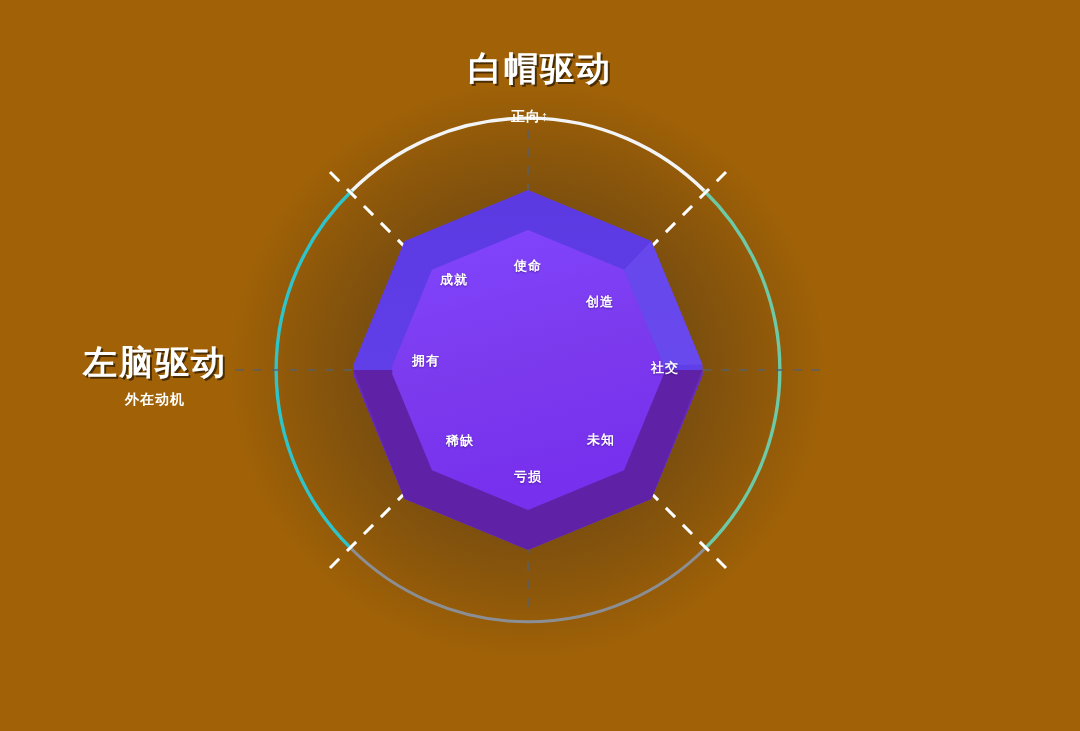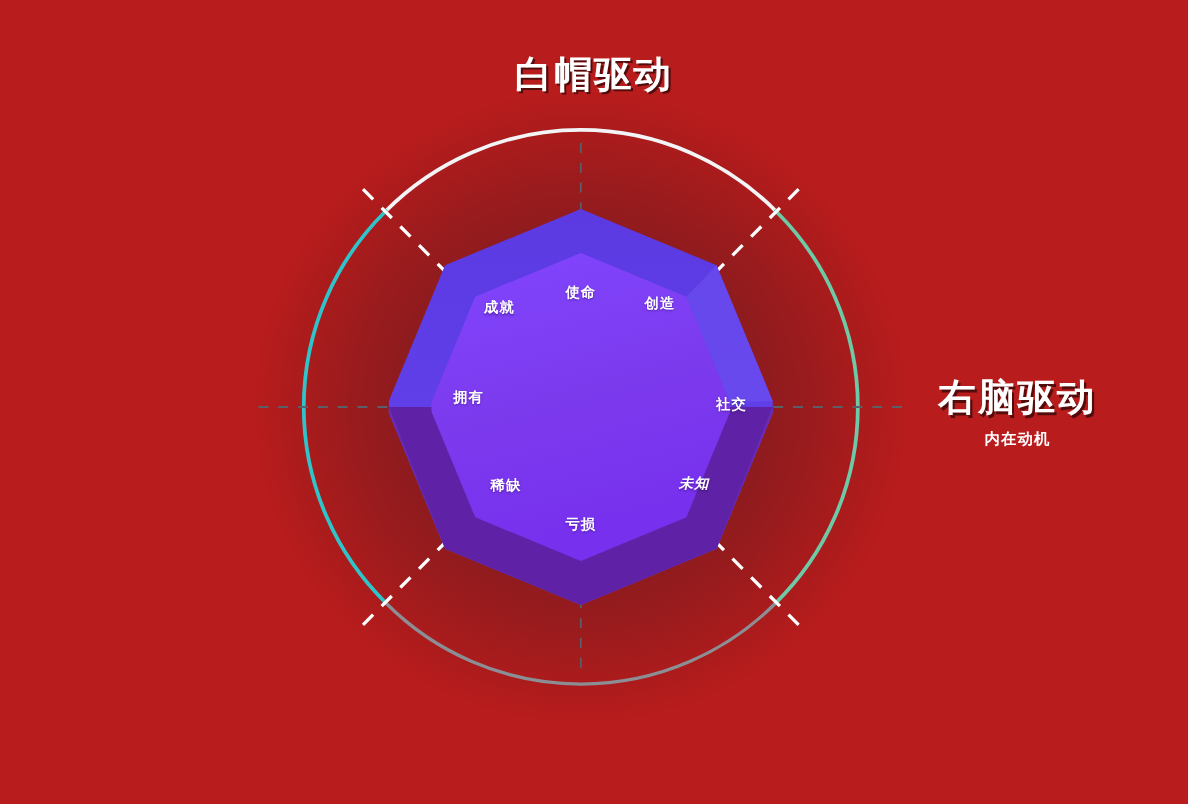--- a/index.html
+++ b/index.html
@@ -14,21 +14,21 @@
     position: relative;
     overflow: hidden;
     font-family: "Liberation Sans", "DejaVu Sans", sans-serif;
     color: #ffffff;
   }
   #stage {
     position: absolute;
     left: 0; top: 0;
     width: 1080px;
     height: 731px;
-    background: #b91c1c;
+    background: #a16207;
   }
   svg.figure {
     position: absolute;
     left: 0; top: 0;
     width: 1080px;
     height: 731px;
     display: block;
   }
 
   
@@ -188,30 +188,31 @@
                L 432.0 269.8
                Z"></path>
 
       <path fill="#6f52f2" opacity="0.55" d="M 651.4 241.1 L 702.5 364.5 L 663.7 365.7 L 624.0 269.8 Z"></path>
     </g>
   </svg>
 
   <div class="axis-label" id="label-top">
     <div class="axis-title">白帽驱动</div>
   </div>
-
-
-
-  <div class="axis-label" id="label-right">
-    <div class="axis-title">右脑驱动</div>
-    <div class="axis-sub">内在动机</div>
+  <div class="polarity" id="polarity-top">正向↑</div>
+
+
+  <div class="axis-label" id="label-left">
+    <div class="axis-title">左脑驱动</div>
+    <div class="axis-sub">外在动机</div>
   </div>
 
+
   <div class="core-label" style="left:528px; top:266px;">使命</div>
-  <div class="core-label" style="left:600px; top:276px;">创造</div>
+  <div class="core-label" style="left:600px; top:302px;">创造</div>
   <div class="core-label" style="left:629px; top:368px;margin-left:36px;">社交</div>
-  <div class="core-label" style="left:631px; top:440px;font-style:italic;">未知</div>
+  <div class="core-label" style="left:601px; top:440px;">未知</div>
   <div class="core-label" style="left:528px; top:477px;text-align:right;">亏损</div>
   <div class="core-label" style="left:455px; top:441px;padding-left:10px;">稀缺</div>
   <div class="core-label" style="left:426px; top:361px;">拥有</div>
   <div class="core-label" style="left:454px; top:280px;">成就</div>
 
 </div>
 
 </body></html>

